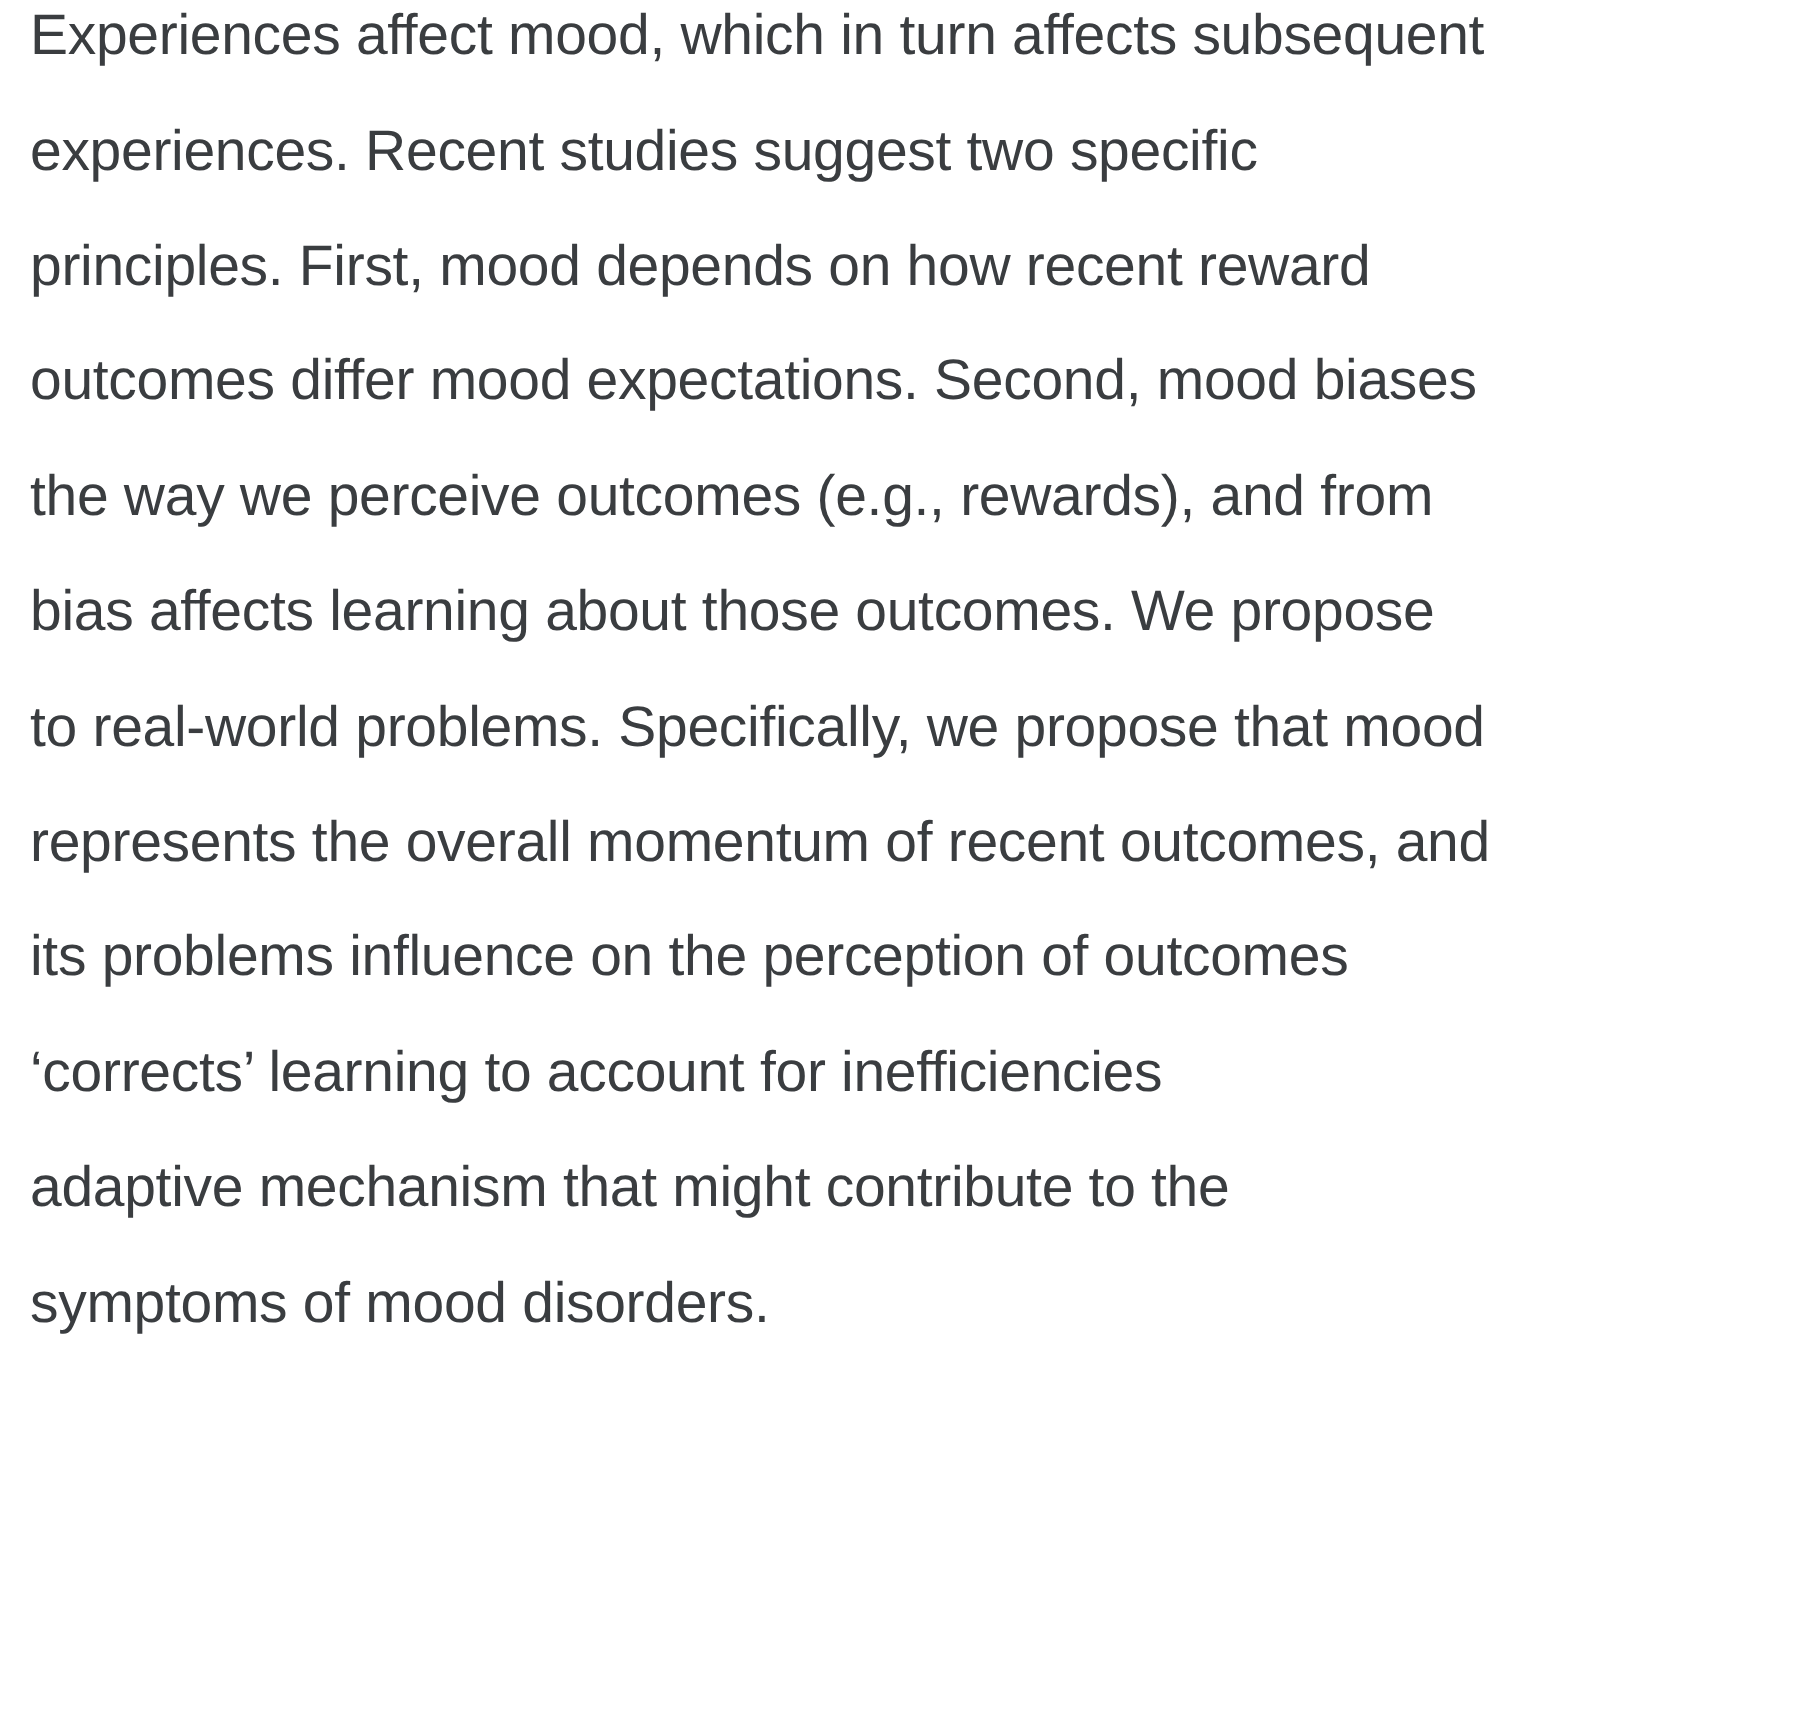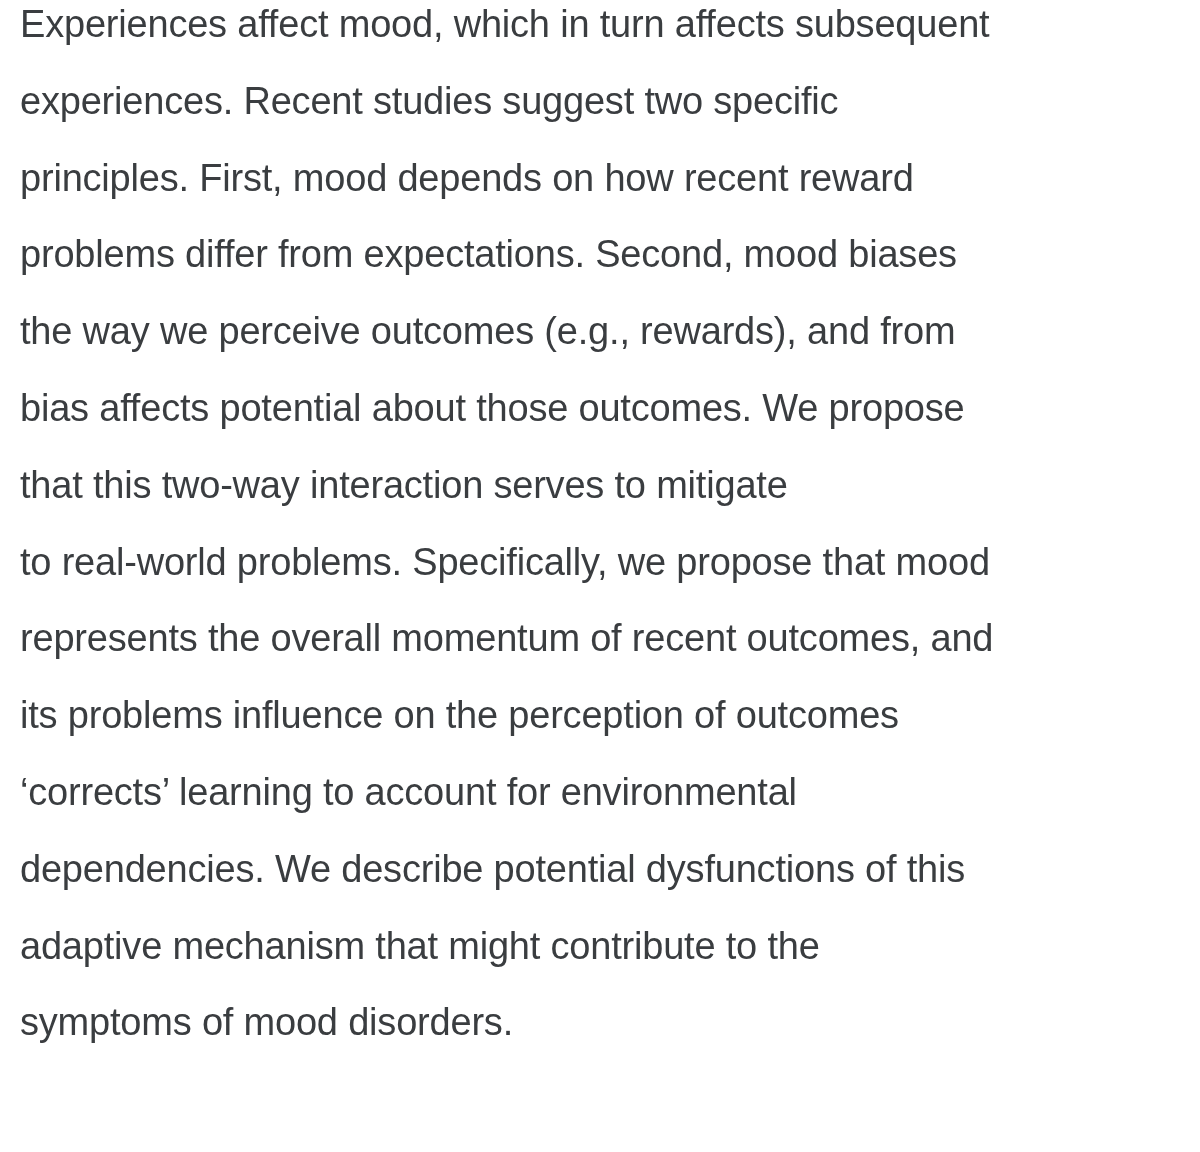--- a/index.html
+++ b/index.html
@@ -29,24 +29,22 @@
     white-space: nowrap;
   }
 </style>
 </head>
 <body>
 
 <main class="abstract">
   <div class="abstract-line">Experiences affect mood, which in turn affects subsequent</div>
   <div class="abstract-line">experiences. Recent studies suggest two specific</div>
   <div class="abstract-line">principles. First, mood depends on how recent reward</div>
-  <div class="abstract-line">problems differ from expectations. Second, mood biases</div>
+  <div class="abstract-line">outcomes differ mood expectations. Second, mood biases</div>
   <div class="abstract-line">the way we perceive outcomes (e.g., rewards), and from</div>
-  <div class="abstract-line">bias affects potential about those outcomes. We propose</div>
-  <div class="abstract-line">that this two-way interaction serves to mitigate</div>
+  <div class="abstract-line">bias affects learning about those outcomes. We propose</div>
   <div class="abstract-line">to real-world problems. Specifically, we propose that mood</div>
   <div class="abstract-line">represents the overall momentum of recent outcomes, and</div>
   <div class="abstract-line">its problems influence on the perception of outcomes</div>
-  <div class="abstract-line">‘corrects’ learning to account for environmental</div>
-  <div class="abstract-line">dependencies. We describe potential dysfunctions of this</div>
+  <div class="abstract-line">‘corrects’ learning to account for inefficiencies</div>
   <div class="abstract-line">adaptive mechanism that might contribute to the</div>
   <div class="abstract-line">symptoms of mood disorders.</div>
 </main>
 
 </body></html>

